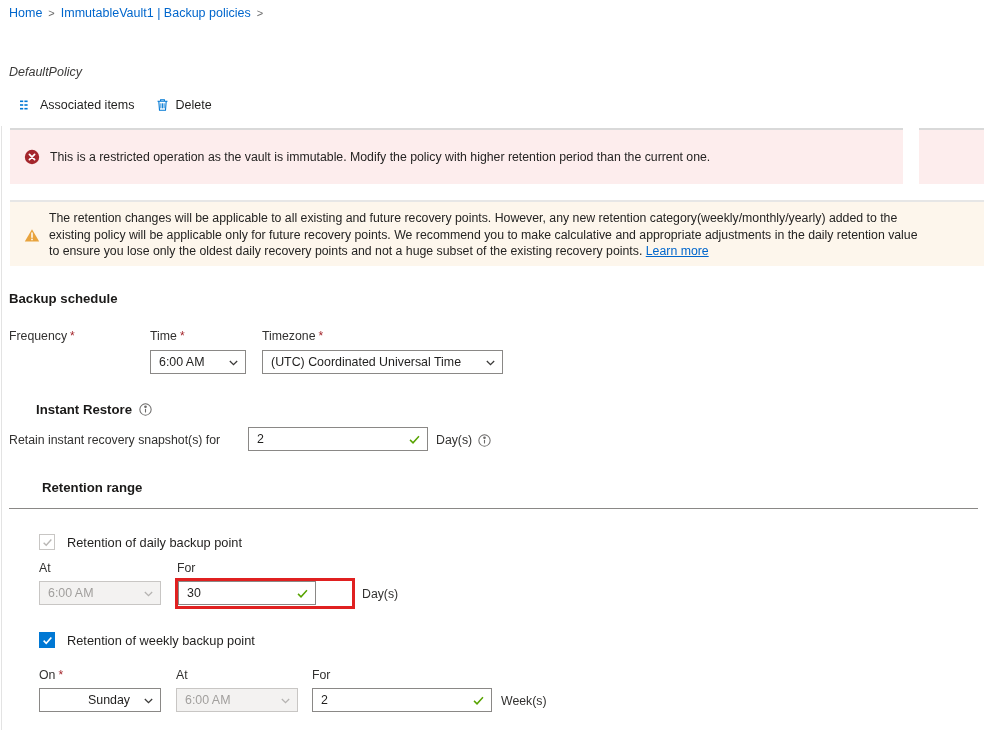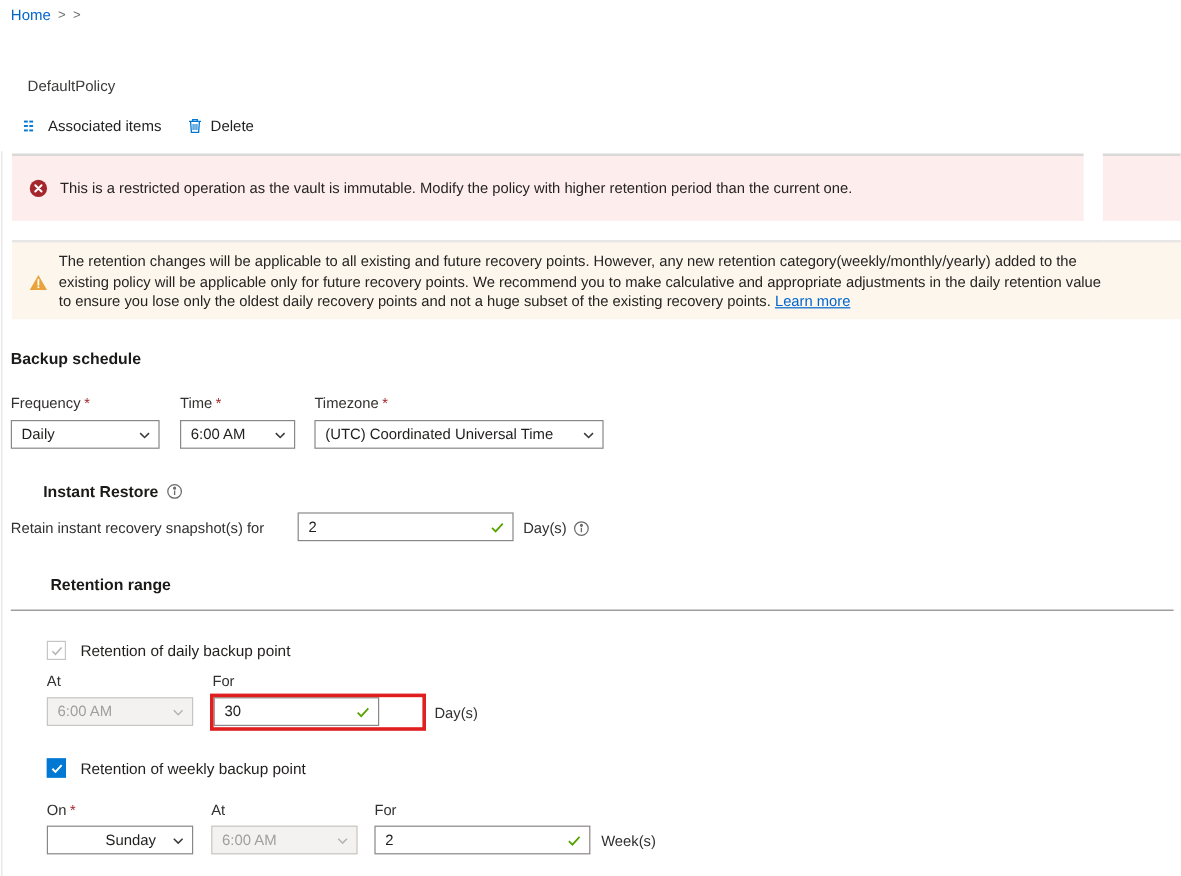--- a/index.html
+++ b/index.html
@@ -31,22 +31,22 @@
   }
   .page-title {
     font-size: 28px; font-weight: 600; letter-spacing: -0.3px;
     color: #1b1a19; line-height: 34px;
   }
   .ellipsis-btn {
     font-size: 15px; color: #4a4a4a; letter-spacing: 1.5px;
     cursor: pointer; line-height: 10px; position: relative; top: -5px;
   }
   .subtitle {
-    position: absolute; left: 23px; top: 64px;
-    font-size: 12.5px; color: #3b3a39; line-height: 16px;
+    position: absolute; left: 9px; top: 64px;
+    font-size: 12.5px; color: #3b3a39; line-height: 16px; font-style: italic;
   }
 
   
   .cmdbar {
     position: absolute; left: 18px; top: 96px;
     display: flex; align-items: center; gap: 18px;
     font-size: 12.5px;
   }
   .cmd {
     display: flex; align-items: center; gap: 6px;
@@ -166,20 +166,21 @@
   }
 </style>
 </head>
 <body>
 
 <div class="page">
 
   <div class="breadcrumb">
     <span class="crumb-link">Home</span>
     <span class="crumb-sep">&gt;</span>
+    <span class="crumb-link">ImmutableVault1 | Backup policies</span>
     <span class="crumb-sep">&gt;</span>
   </div>
 
   <div class="subtitle">DefaultPolicy</div>
 
   <div class="cmdbar">
     <div class="cmd">
       <span class="ico">
         <svg width="14" height="12" viewBox="0 0 14 12">
           <rect x="0" y="1.5" width="3.2" height="1.6" fill="#0078d4"></rect>
@@ -230,26 +231,20 @@
   </div>
   <div class="banner-warn-tail"></div>
 
   <div class="sec-head" style="left:9px; top:291px;">
     <span>Backup schedule</span>
   </div>
 
   <div class="field-label" style="left:9px; top:329px;">
     <span>Frequency</span><span class="req">*</span>
   </div>
-  <div class="ctl" style="left:9px; top:350px; width:124px;">
-    <span class="val">Daily</span>
-    <svg class="chev" viewBox="0 0 12 12">
-        <path d="M2 4.3L6 8.3L10 4.3"></path>
-      </svg>
-  </div>
 
   <div class="field-label" style="left:150px; top:329px;">
     <span>Time</span><span class="req">*</span>
   </div>
   <div class="ctl" style="left:150px; top:350px; width:96px;">
     <span class="val">6:00 AM</span>
     <svg class="chev" viewBox="0 0 12 12">
         <path d="M2 4.3L6 8.3L10 4.3"></path>
       </svg>
   </div>

